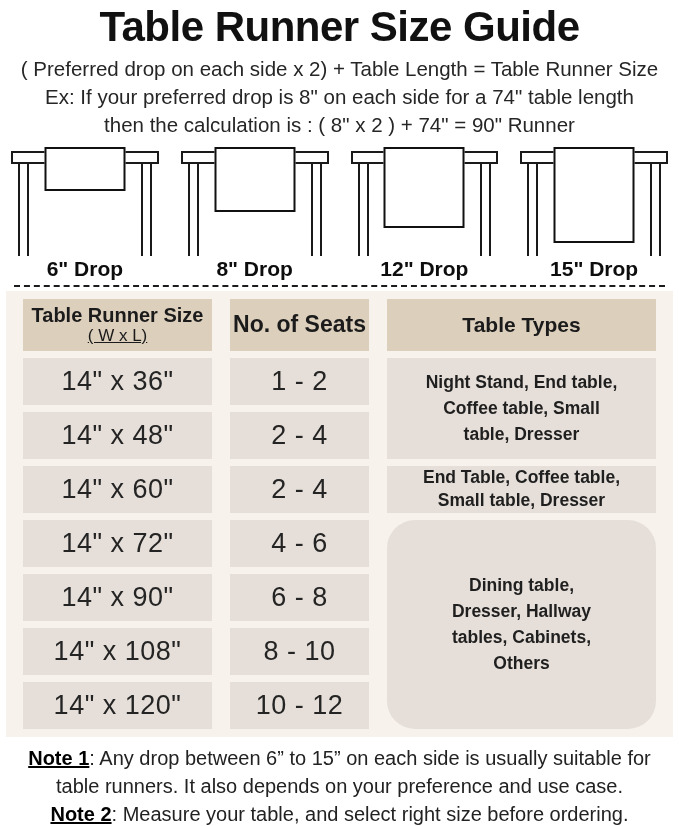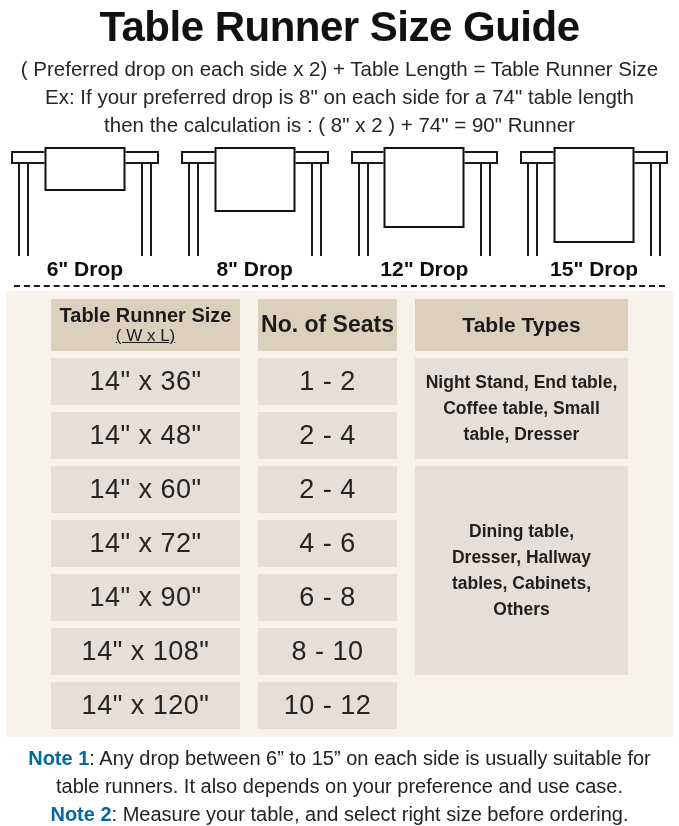--- a/index.html
+++ b/index.html
@@ -63,42 +63,42 @@
 
   
   .size-section{
     margin:4px 6px 0 6px;background:var(--section-bg);
     padding:8px 0;
     display:flex;justify-content:center;gap:18px;
   }
   .col{display:flex;flex-direction:column;gap:7px;}
   .col.c1{width:189px;}
   .col.c2{width:139px;}
-  .col.c3{width:213px;}
+  .col.c3{width:269px;}
   .cell{
     display:flex;flex-direction:column;align-items:center;justify-content:center;
     text-align:center;background:var(--cell-bg);color:#242424;
   }
   .cell.head{background:var(--header-bg);height:52px;color:#1b1b1b;}
   .cell.row{height:47px;font-size:27px;font-weight:400;letter-spacing:0.5px;}
   .c1 .head .l1{font-size:20px;font-weight:700;line-height:1.1;}
   .c1 .head .l2{font-size:17px;font-weight:400;line-height:1.15;text-decoration:underline;}
   .c2 .head{font-size:23px;font-weight:700;}
   .c3 .head{font-size:21px;font-weight:700;}
   .cell.types{
     font-size:17.5px;font-weight:700;line-height:1.5;
     white-space:pre-line;color:#1f1f1f;
   }
   .cell.types.g0{height:101px;}
   .cell.types.g1{height:47px;line-height:1.35;}
-  .cell.types.g2{height:209px;}
+  .cell.types.g2{height:209px;border-radius:28px;}
 
   
   .notes{margin-top:7px;text-align:center;font-size:20px;line-height:1.42;color:#222;padding:0 4px;}
-  .notes b{color:#0369a1;}
+  .notes b{color:#000000;text-decoration:underline;}
 </style>
 </head>
 <body>
 
 <h1 class="title">Table Runner Size Guide</h1>
 <p class="sub first">( Preferred drop on each side x 2) + Table Length = Table Runner Size</p>
 <p class="sub">Ex: If your preferred drop is 8" on each side for a 74" table length</p>
 <p class="sub">then the calculation is : ( 8" x 2 ) + 74" = 90" Runner</p>
 
 <div class="illustrations">
@@ -162,20 +162,22 @@
     <div class="cell row">6 - 8</div>
     <div class="cell row">8 - 10</div>
     <div class="cell row">10 - 12</div>
   </div>
 
   <div class="col c3">
     <div class="cell head">Table Types</div>
     <div class="cell types g0">Night Stand, End table,
 Coffee table, Small
 table, Dresser</div>
+    <div class="cell types g1">End Table, Coffee table,
+Small table, Dresser</div>
     <div class="cell types g2">Dining table,
 Dresser, Hallway
 tables, Cabinets,
 Others</div>
   </div>
 
 </div>
 
 <div class="notes">
   <p><b>Note 1</b><span>: Any drop between 6” to 15” on each side is usually suitable for table runners. It also depends on your preference and use case.</span></p>

